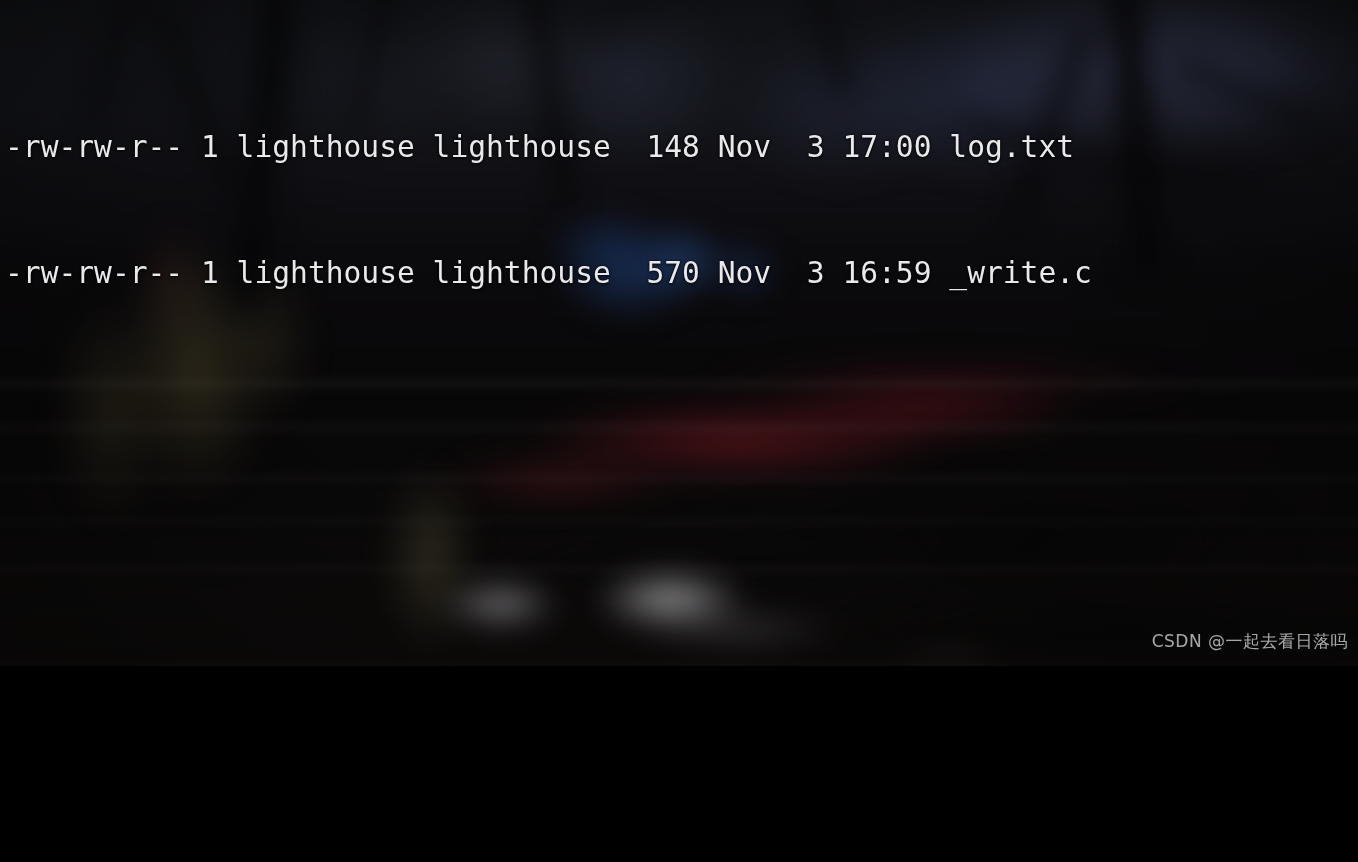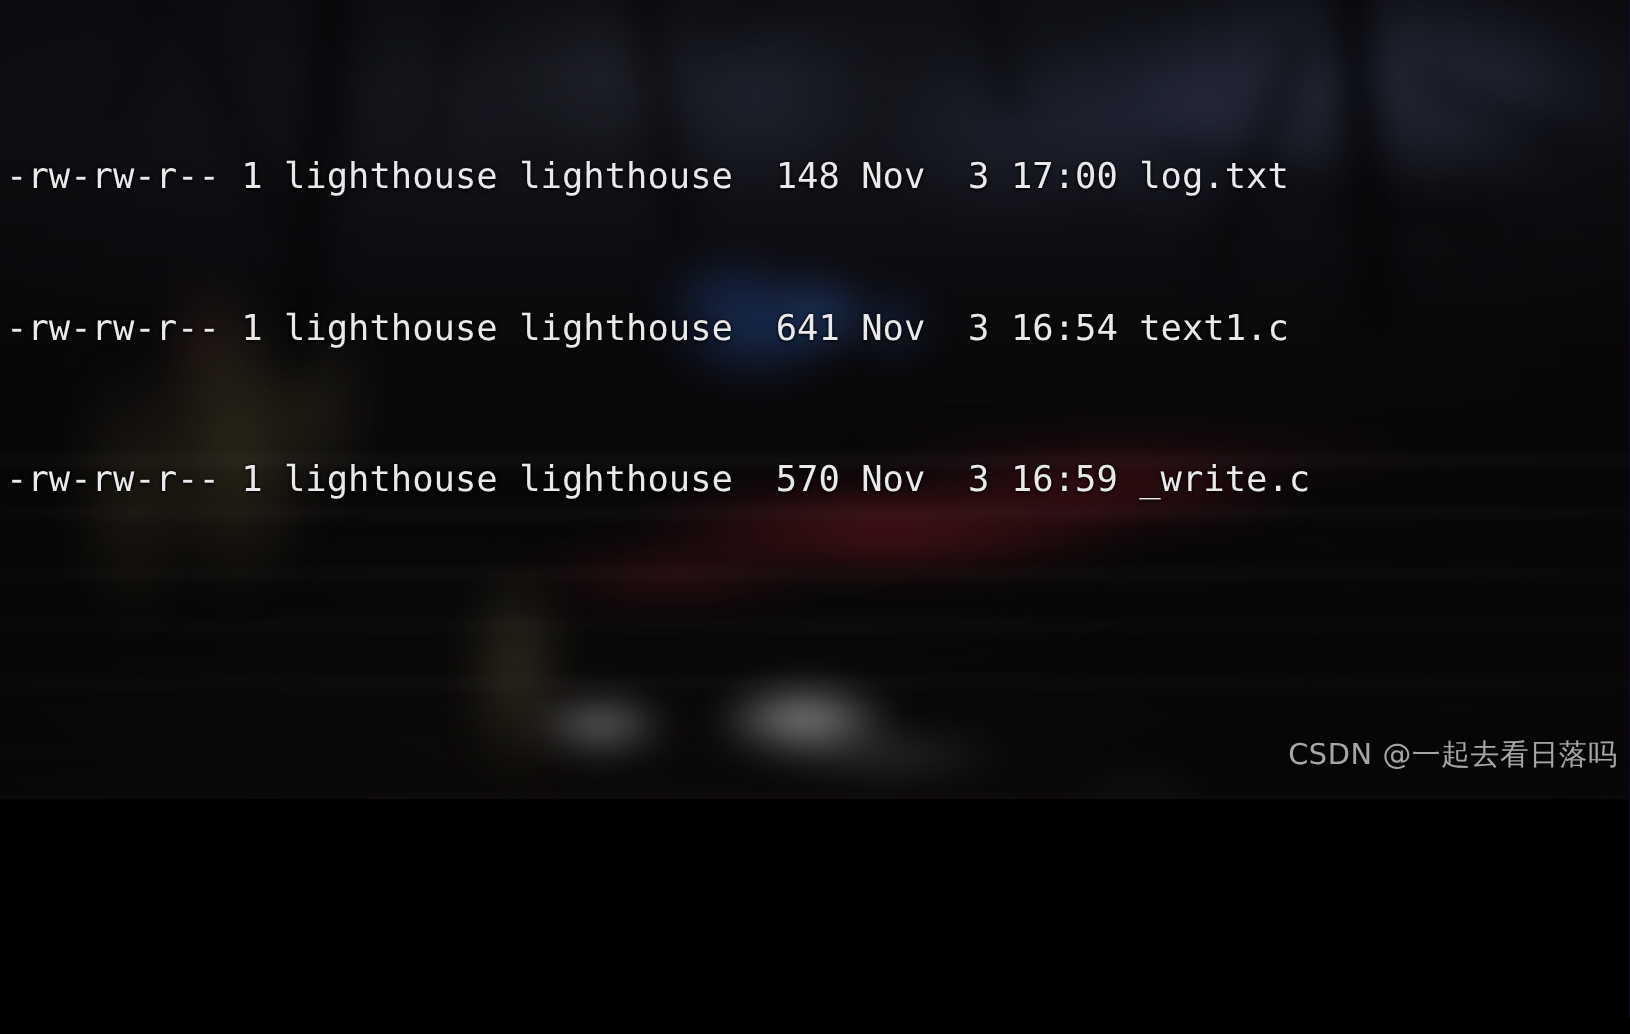--- a/index.html
+++ b/index.html
@@ -149,24 +149,24 @@
   .exe {
     color: #10c410;
     font-weight: bold;
     text-shadow: 0 0 2px rgba(0,0,0,0.95), 0 0 6px rgba(0,140,0,0.35);
   }
 
   
   #watermark {
     position: absolute;
     right: 10px;
-    bottom: 24px;
+    bottom: 12px;
     z-index: 3;
     font-family: "DejaVu Sans", "Liberation Sans", sans-serif;
-    font-size: 24px;
+    font-size: 17px;
     line-height: 26px;
     color: rgba(228,228,232,0.72);
     letter-spacing: 0.5px;
     white-space: pre;
     user-select: none;
   }
 </style>
 </head>
 <body>
 
@@ -196,21 +196,20 @@
       <div class="branch" style="left:880px;top:0px;width:11px;height:160px;transform:rotate(-14deg);"></div>
     </div>
 
     <div class="bg-layer bg-vignette"></div>
   </div>
   <div id="tint"></div>
 
   <div id="screen">
 
     <div class="line"><span>-rw-rw-r-- 1 lighthouse lighthouse  148 Nov  3 17:00 </span><span>log.txt</span></div>
-    <div class="line"><span>-rw-rw-r-- 1 lighthouse lighthouse  641 Nov  3 16:54 </span><span>text1.c</span></div>
     <div class="line"><span>-rw-rw-r-- 1 lighthouse lighthouse  570 Nov  3 16:59 </span><span>_write.c</span></div>
 
     
 
     
     
     
     
     
     

